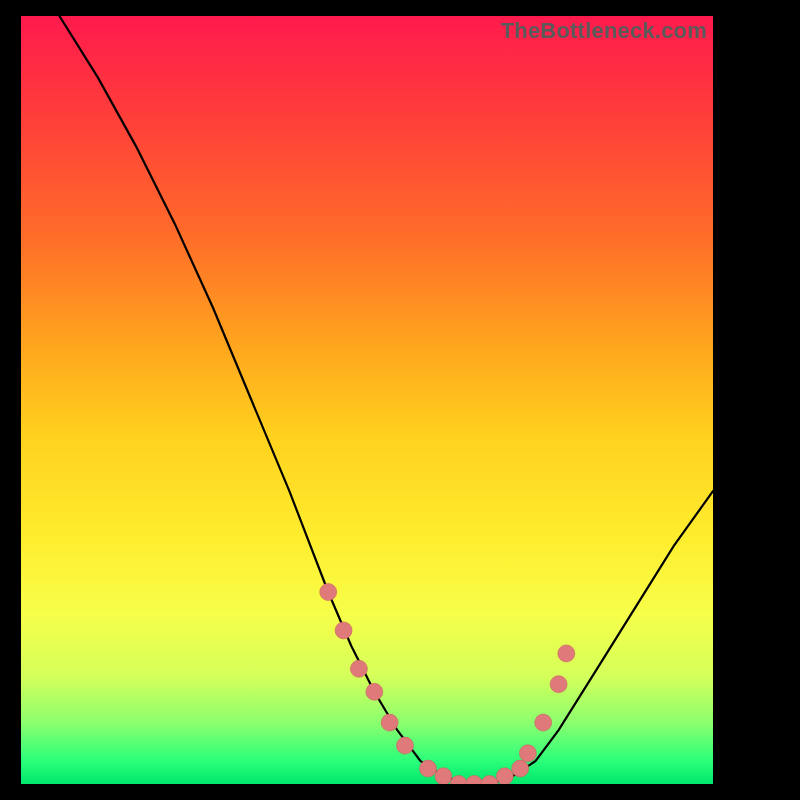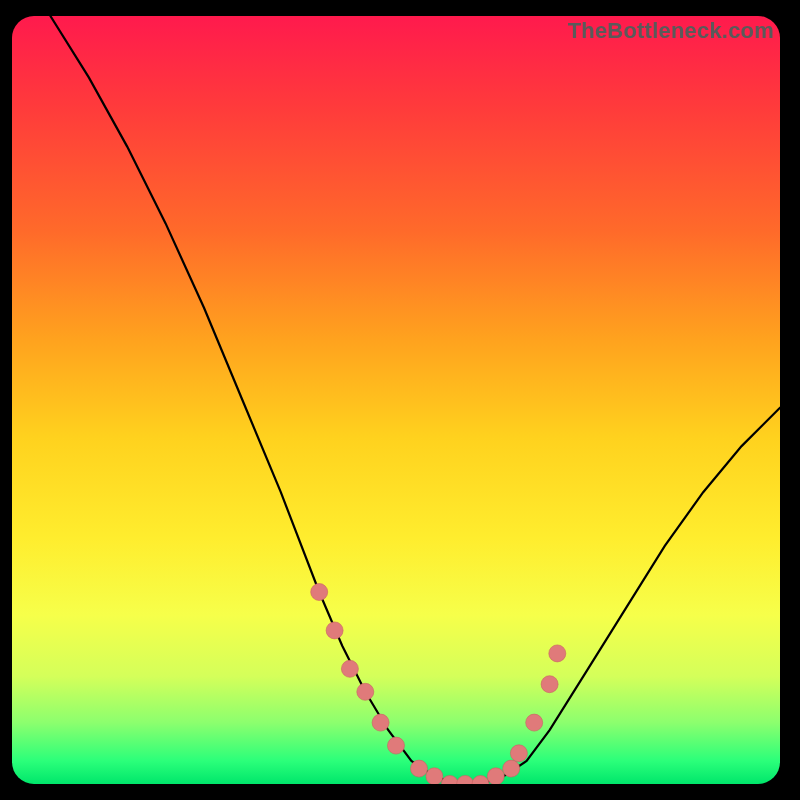--- a/index.html
+++ b/index.html
@@ -5,37 +5,36 @@
   * { margin: 0; padding: 0; box-sizing: border-box; }
   html, body { width: 800px; height: 800px; overflow: hidden; background: #000; }
   .frame {
     position: relative;
     width: 800px;
     height: 800px;
     background: #000;
   }
   .plot-area {
     position: absolute;
-    left: 12px;
+    left: 21px;
     top: 16px;
-    width: 768px;
+    width: 692px;
     height: 768px;
     background: linear-gradient(to bottom,
       #ff1a4d 0%,
       #ff3b3b 12%,
       #ff6a2a 28%,
       #ffa21e 42%,
       #ffd21e 55%,
       #ffed2e 68%,
       #f6ff4a 78%,
       #d4ff5a 86%,
       #8cff6e 92%,
       #2bff7a 97%,
       #00e66b 100%);
-    border-radius: 22px;
   }
   .watermark {
     position: absolute;
     top: 2px;
     right: 6px;
     font-family: Arial, Helvetica, sans-serif;
     font-size: 22px;
     font-weight: bold;
     color: #5a5a5a;
     letter-spacing: 0.2px;

